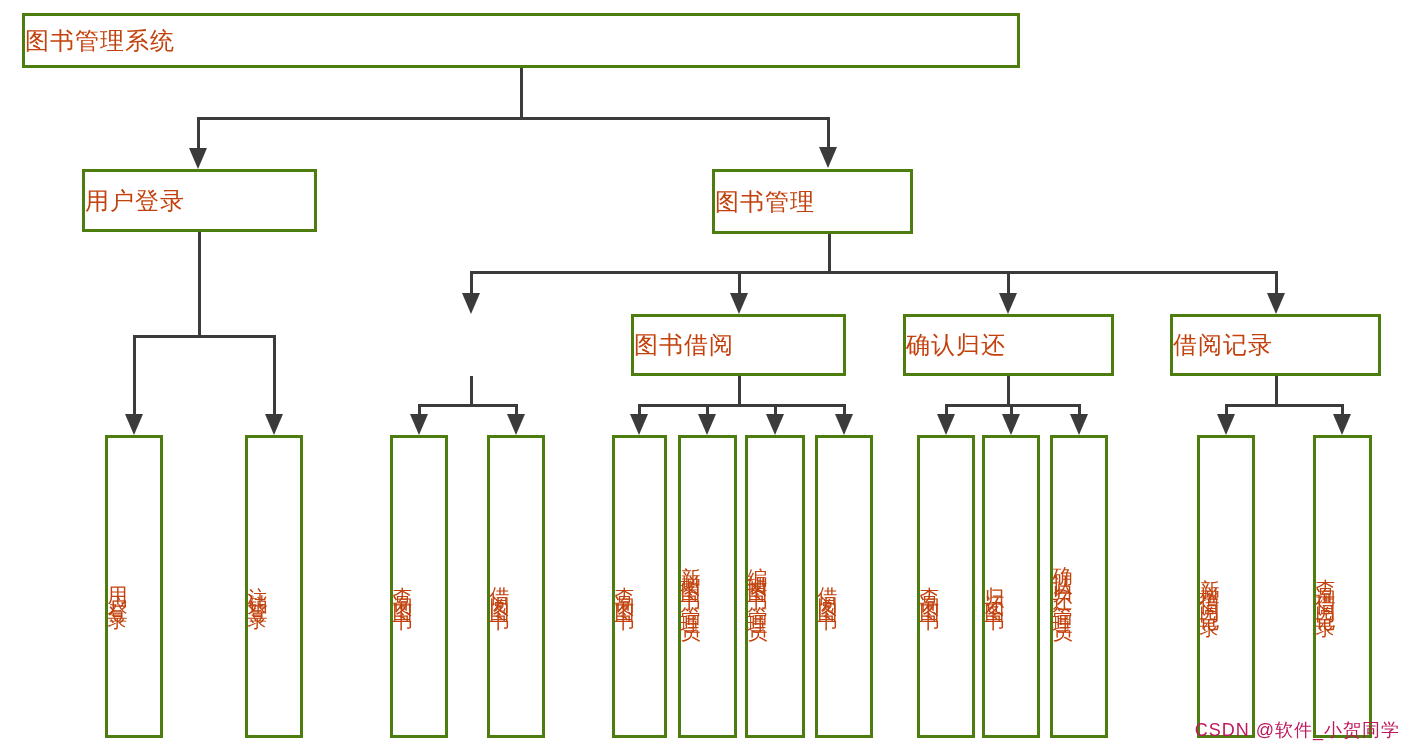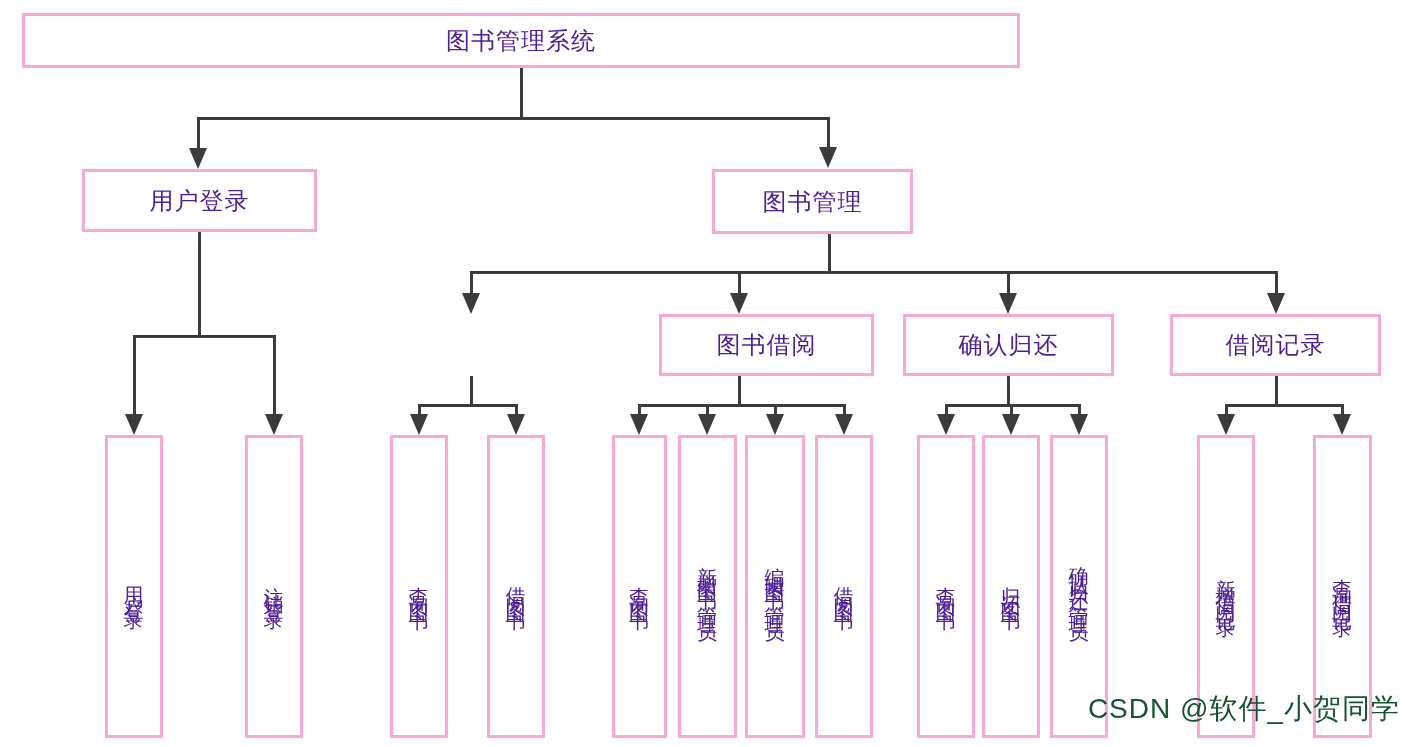--- a/index.html
+++ b/index.html
@@ -1,31 +1,31 @@
 <!DOCTYPE html>
 <html><head>
 <meta charset="utf-8">
 <style>
   html,body{margin:0;padding:0;background:#ffffff;}
   body{font-family:"Liberation Sans","DejaVu Sans",sans-serif;}
   #stage{position:relative;width:1405px;height:747px;background:#ffffff;overflow:hidden;}
 
-  .node{position:absolute;box-sizing:border-box;border:3px solid #f9a8d4;background:#ffffff;
-        display:flex;align-items:center;justify-content:center;color:#4c1d95;}
+  .node{position:absolute;box-sizing:border-box;border:3px solid #4d7c0f;background:#ffffff;
+        display:flex;align-items:center;justify-content:flex-start;color:#c2410c;}
   .hnode{font-size:24px;letter-spacing:1px;}
   .vnode{font-size:20px;}
   .vnode .vtxt{writing-mode:vertical-rl;text-orientation:mixed;letter-spacing:8px;line-height:1;}
 
   .vl{position:absolute;width:3px;background:#3b3b3b;}
   .hl{position:absolute;height:3px;background:#3b3b3b;}
   .ar{position:absolute;width:0;height:0;
       border-left:9px solid transparent;border-right:9px solid transparent;
       border-top:21px solid #3b3b3b;}
 
-  .watermark{position:absolute;right:5px;bottom:19px;color:#14532d;font-size:28px;
+  .watermark{position:absolute;right:5px;bottom:5px;color:#be185d;font-size:18px;
              letter-spacing:1px;z-index:10;}
 </style>
 </head>
 <body>
 
 <div id="stage">
 
   <div class="node hnode" style="left:22px;top:13px;width:998px;height:55px;">
     <span>图书管理系统</span>
   </div>
@@ -55,21 +55,21 @@
   <div class="hl" style="left:470px;top:271px;width:808px;"></div>
   <div class="vl" style="left:470px;top:271px;height:25px;"></div>
   <div class="vl" style="left:738px;top:271px;height:25px;"></div>
   <div class="vl" style="left:1007px;top:271px;height:25px;"></div>
   <div class="vl" style="left:1275px;top:271px;height:25px;"></div>
   <div class="ar" style="left:462px;top:293px;"></div>
   <div class="ar" style="left:730px;top:293px;"></div>
   <div class="ar" style="left:999px;top:293px;"></div>
   <div class="ar" style="left:1267px;top:293px;"></div>
 
-  <div class="node hnode" style="left:631px;top:314px;width:215px;height:62px;margin-left:28px;">
+  <div class="node hnode" style="left:631px;top:314px;width:215px;height:62px;">
     <span>图书借阅</span>
   </div>
   <div class="node hnode" style="left:903px;top:314px;width:211px;height:62px;">
     <span>确认归还</span>
   </div>
   <div class="node hnode" style="left:1170px;top:314px;width:211px;height:62px;">
     <span>借阅记录</span>
   </div>
 
   <div class="vl" style="left:470px;top:376px;height:30px;"></div>

